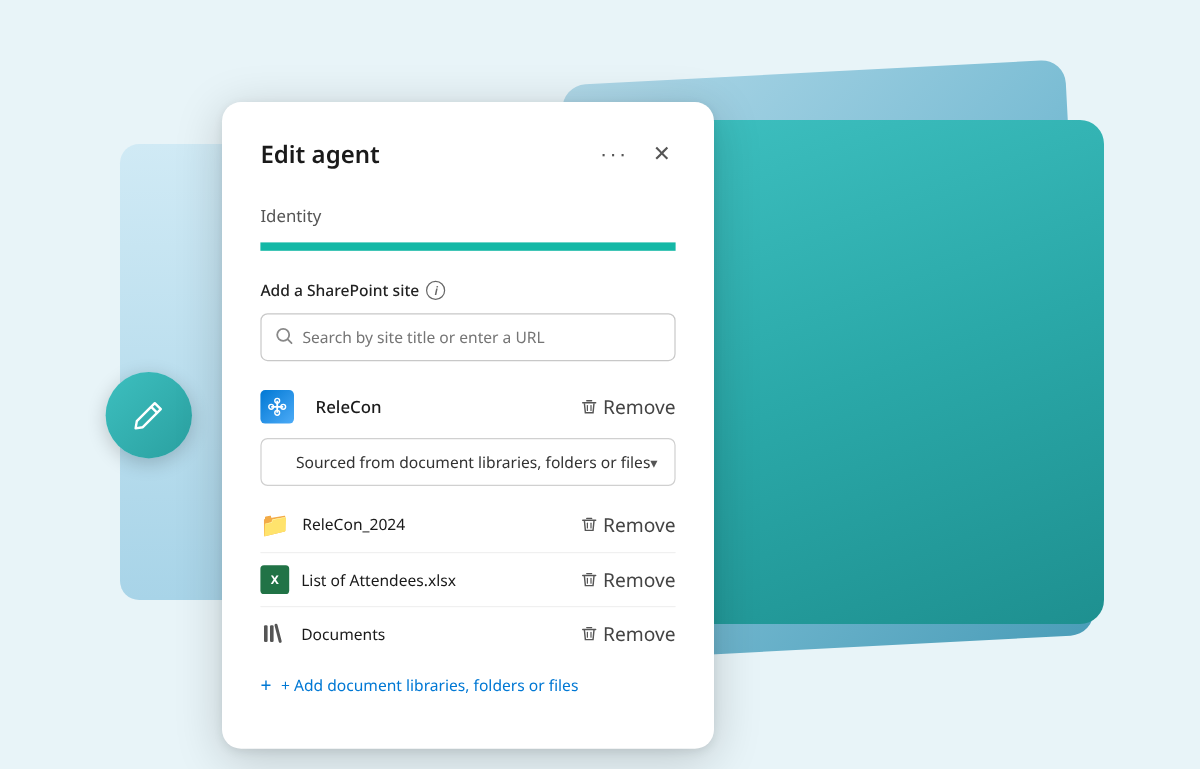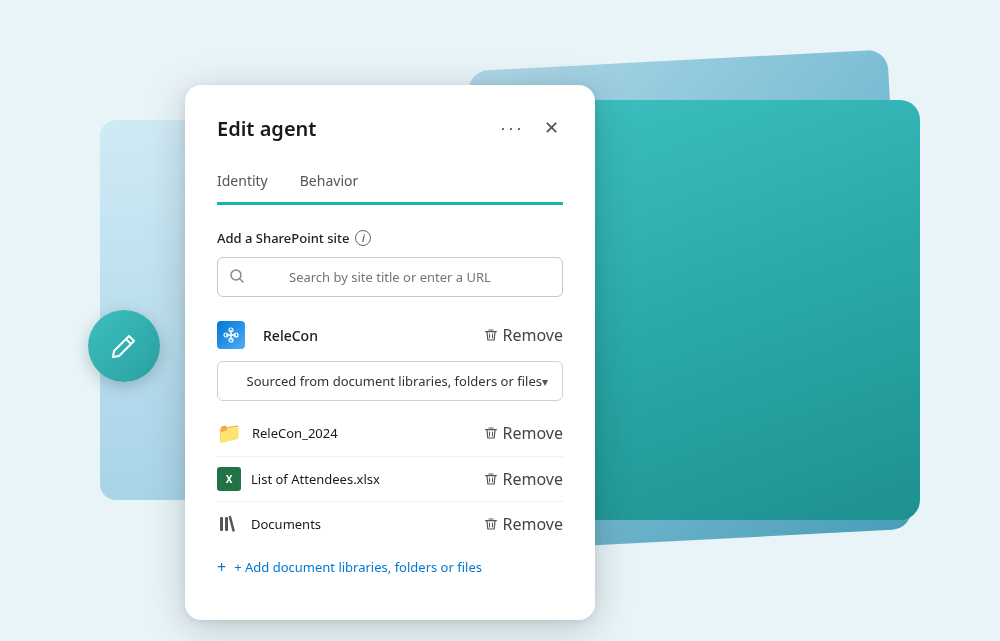--- a/index.html
+++ b/index.html
@@ -135,21 +135,21 @@
       font-size: 18px;
       padding: 4px;
       display: flex;
       align-items: center;
     }
 
     
     .tabs {
       display: flex;
       gap: 0;
-      border-bottom: 3px solid #14b8a6;
+      border-bottom: 7px solid #14b8a6;
       margin-bottom: 24px;
     }
 
     .tab {
       padding: 8px 16px 12px 16px;
       font-size: 14px;
       color: #555;
       cursor: pointer;
       position: relative;
       background: none;
@@ -221,21 +221,20 @@
     }
 
     .search-input {
       border: none;
       outline: none;
       font-size: 13px;
       color: #888;
       background: transparent;
       flex: 1;
       font-family: inherit;
-      margin-left: 37px;
     }
 
     
     .site-item {
       display: flex;
       align-items: center;
       justify-content: space-between;
       padding: 8px 0;
       margin-bottom: 4px;
     }
@@ -385,21 +384,20 @@
   <div class="dialog-header">
     <span class="dialog-title">Edit agent</span>
     <div class="dialog-actions">
       <button class="more-btn">···</button>
       <button class="close-btn">✕</button>
     </div>
   </div>
 
   <div class="tabs">
     <button class="tab">Identity</button>
-    <button class="tab">Behavior</button>
   </div>
 
   <div class="section-label">
     <span>Add a SharePoint site</span>
     <span class="info-icon">i</span>
   </div>
 
   <div class="search-box">
     <span class="search-icon-svg">
       <svg width="14" height="14" viewBox="0 0 14 14" fill="none">

